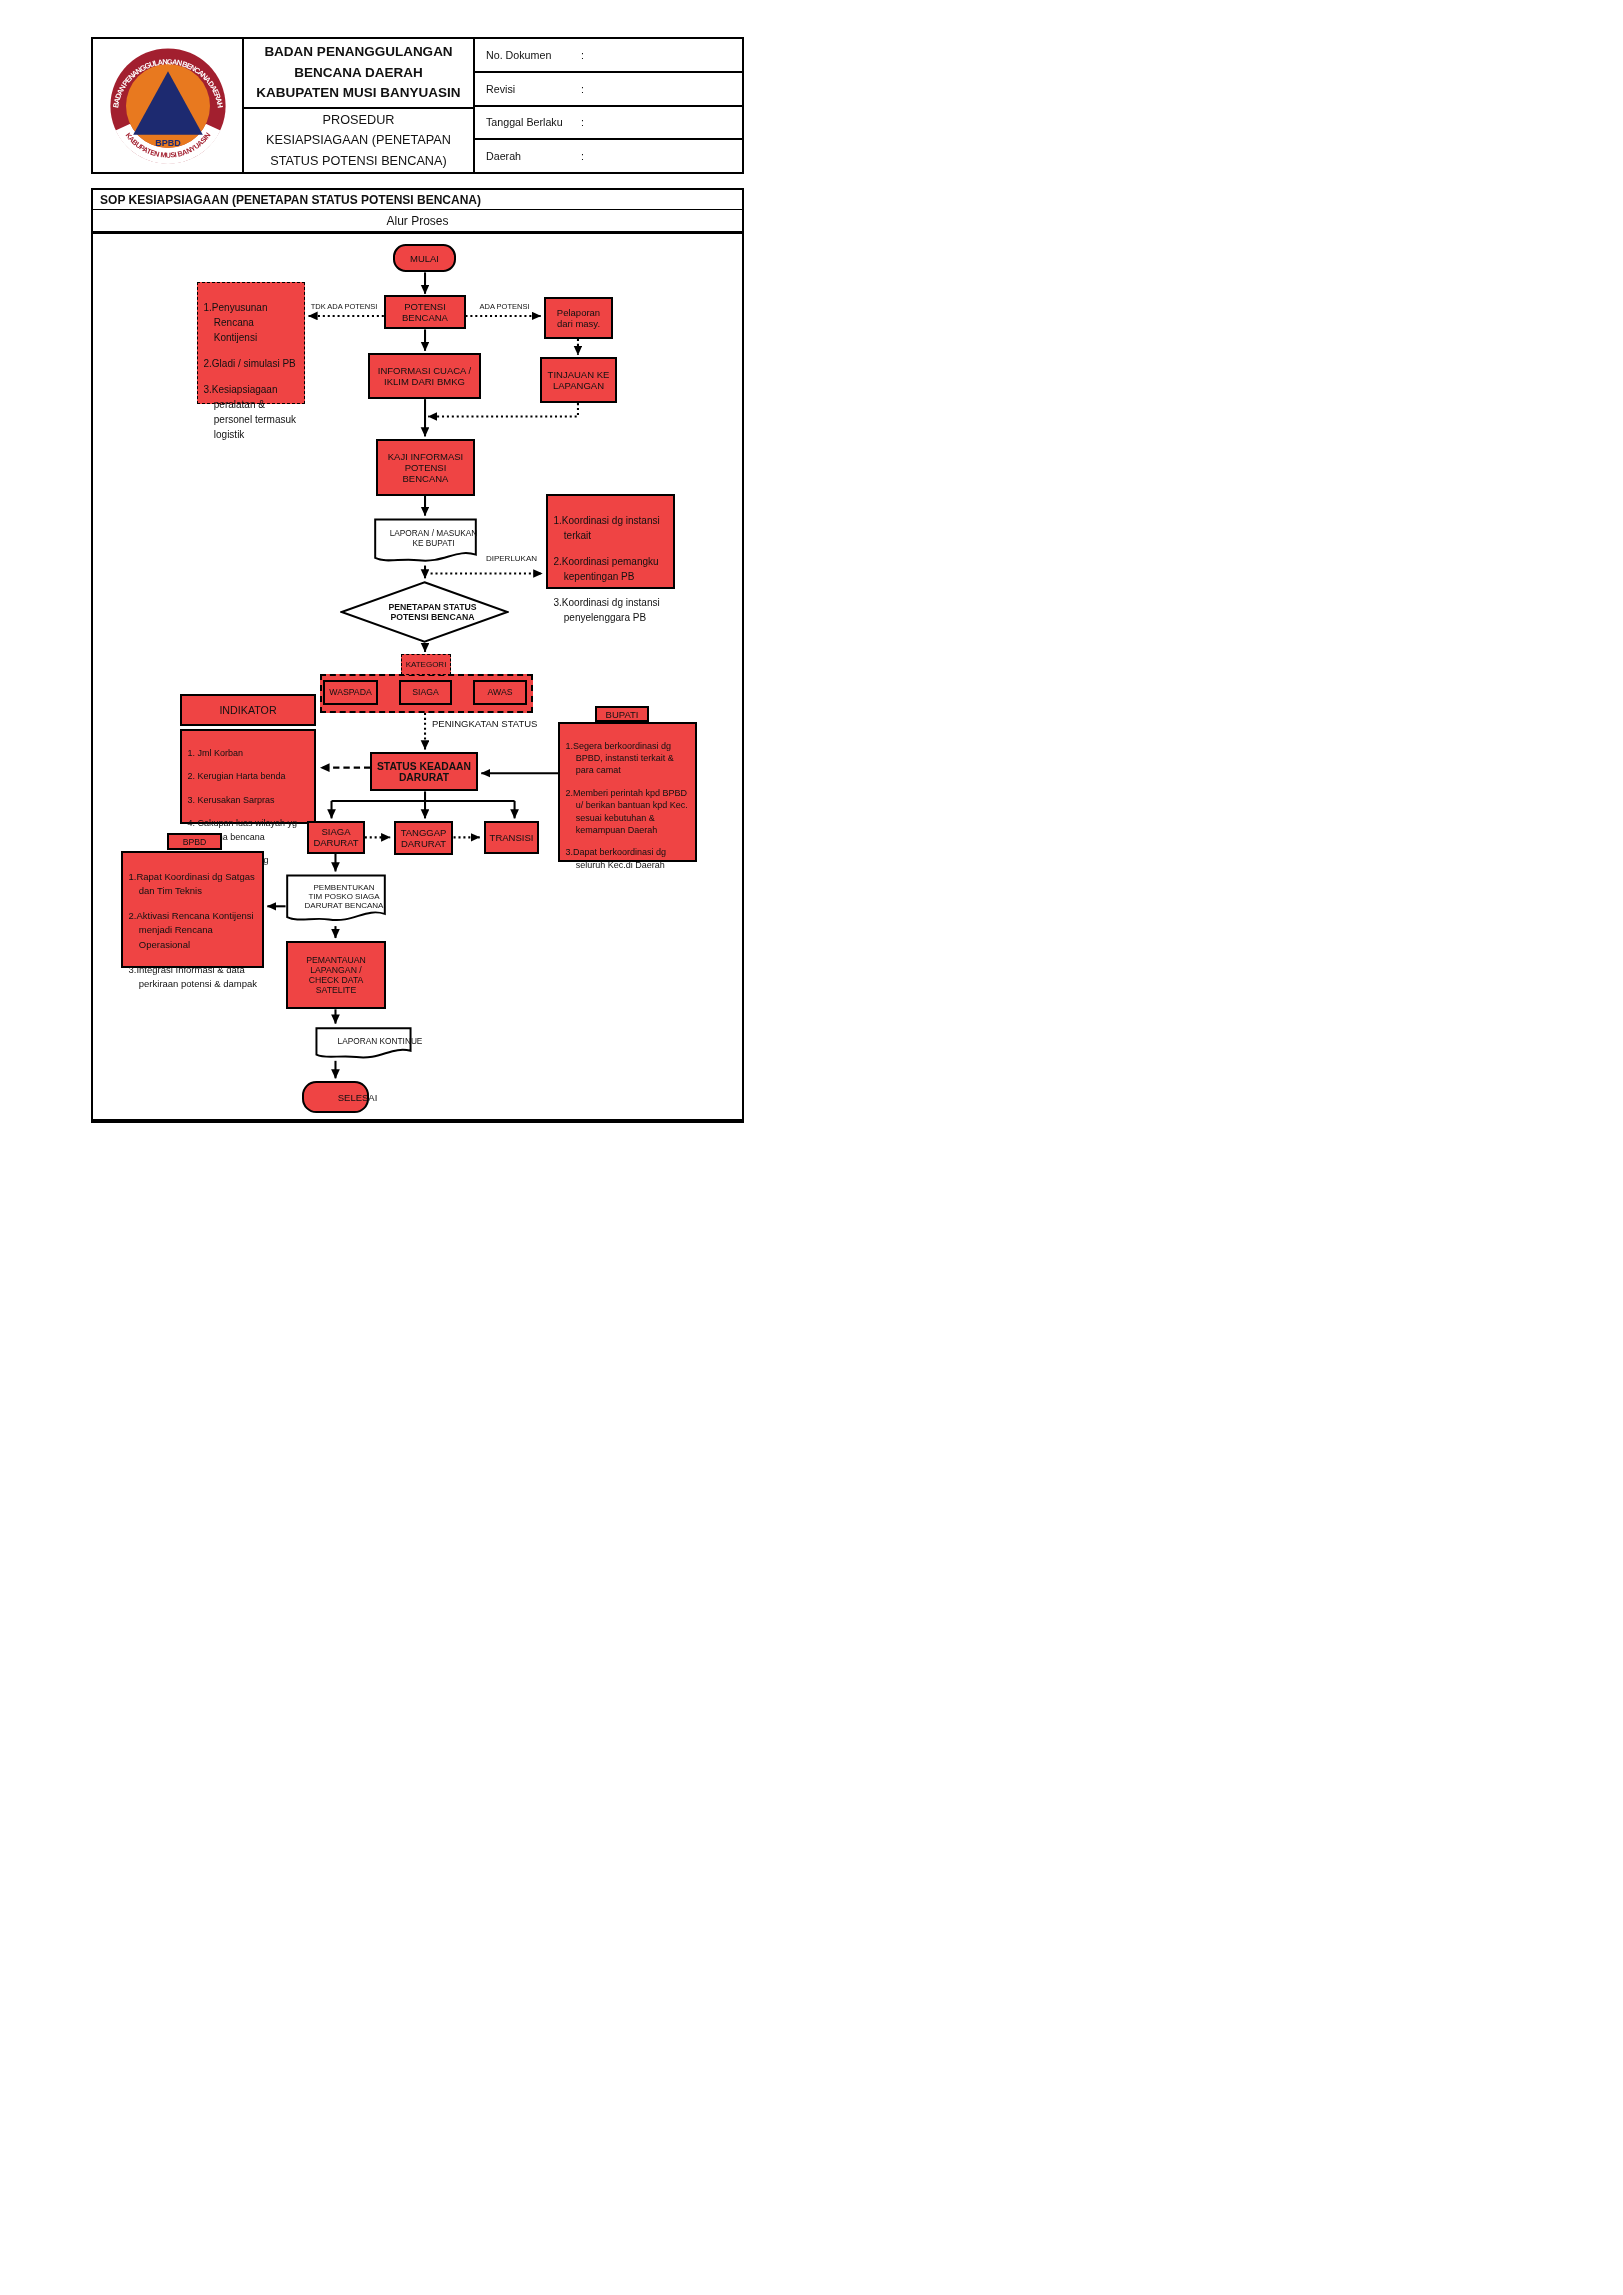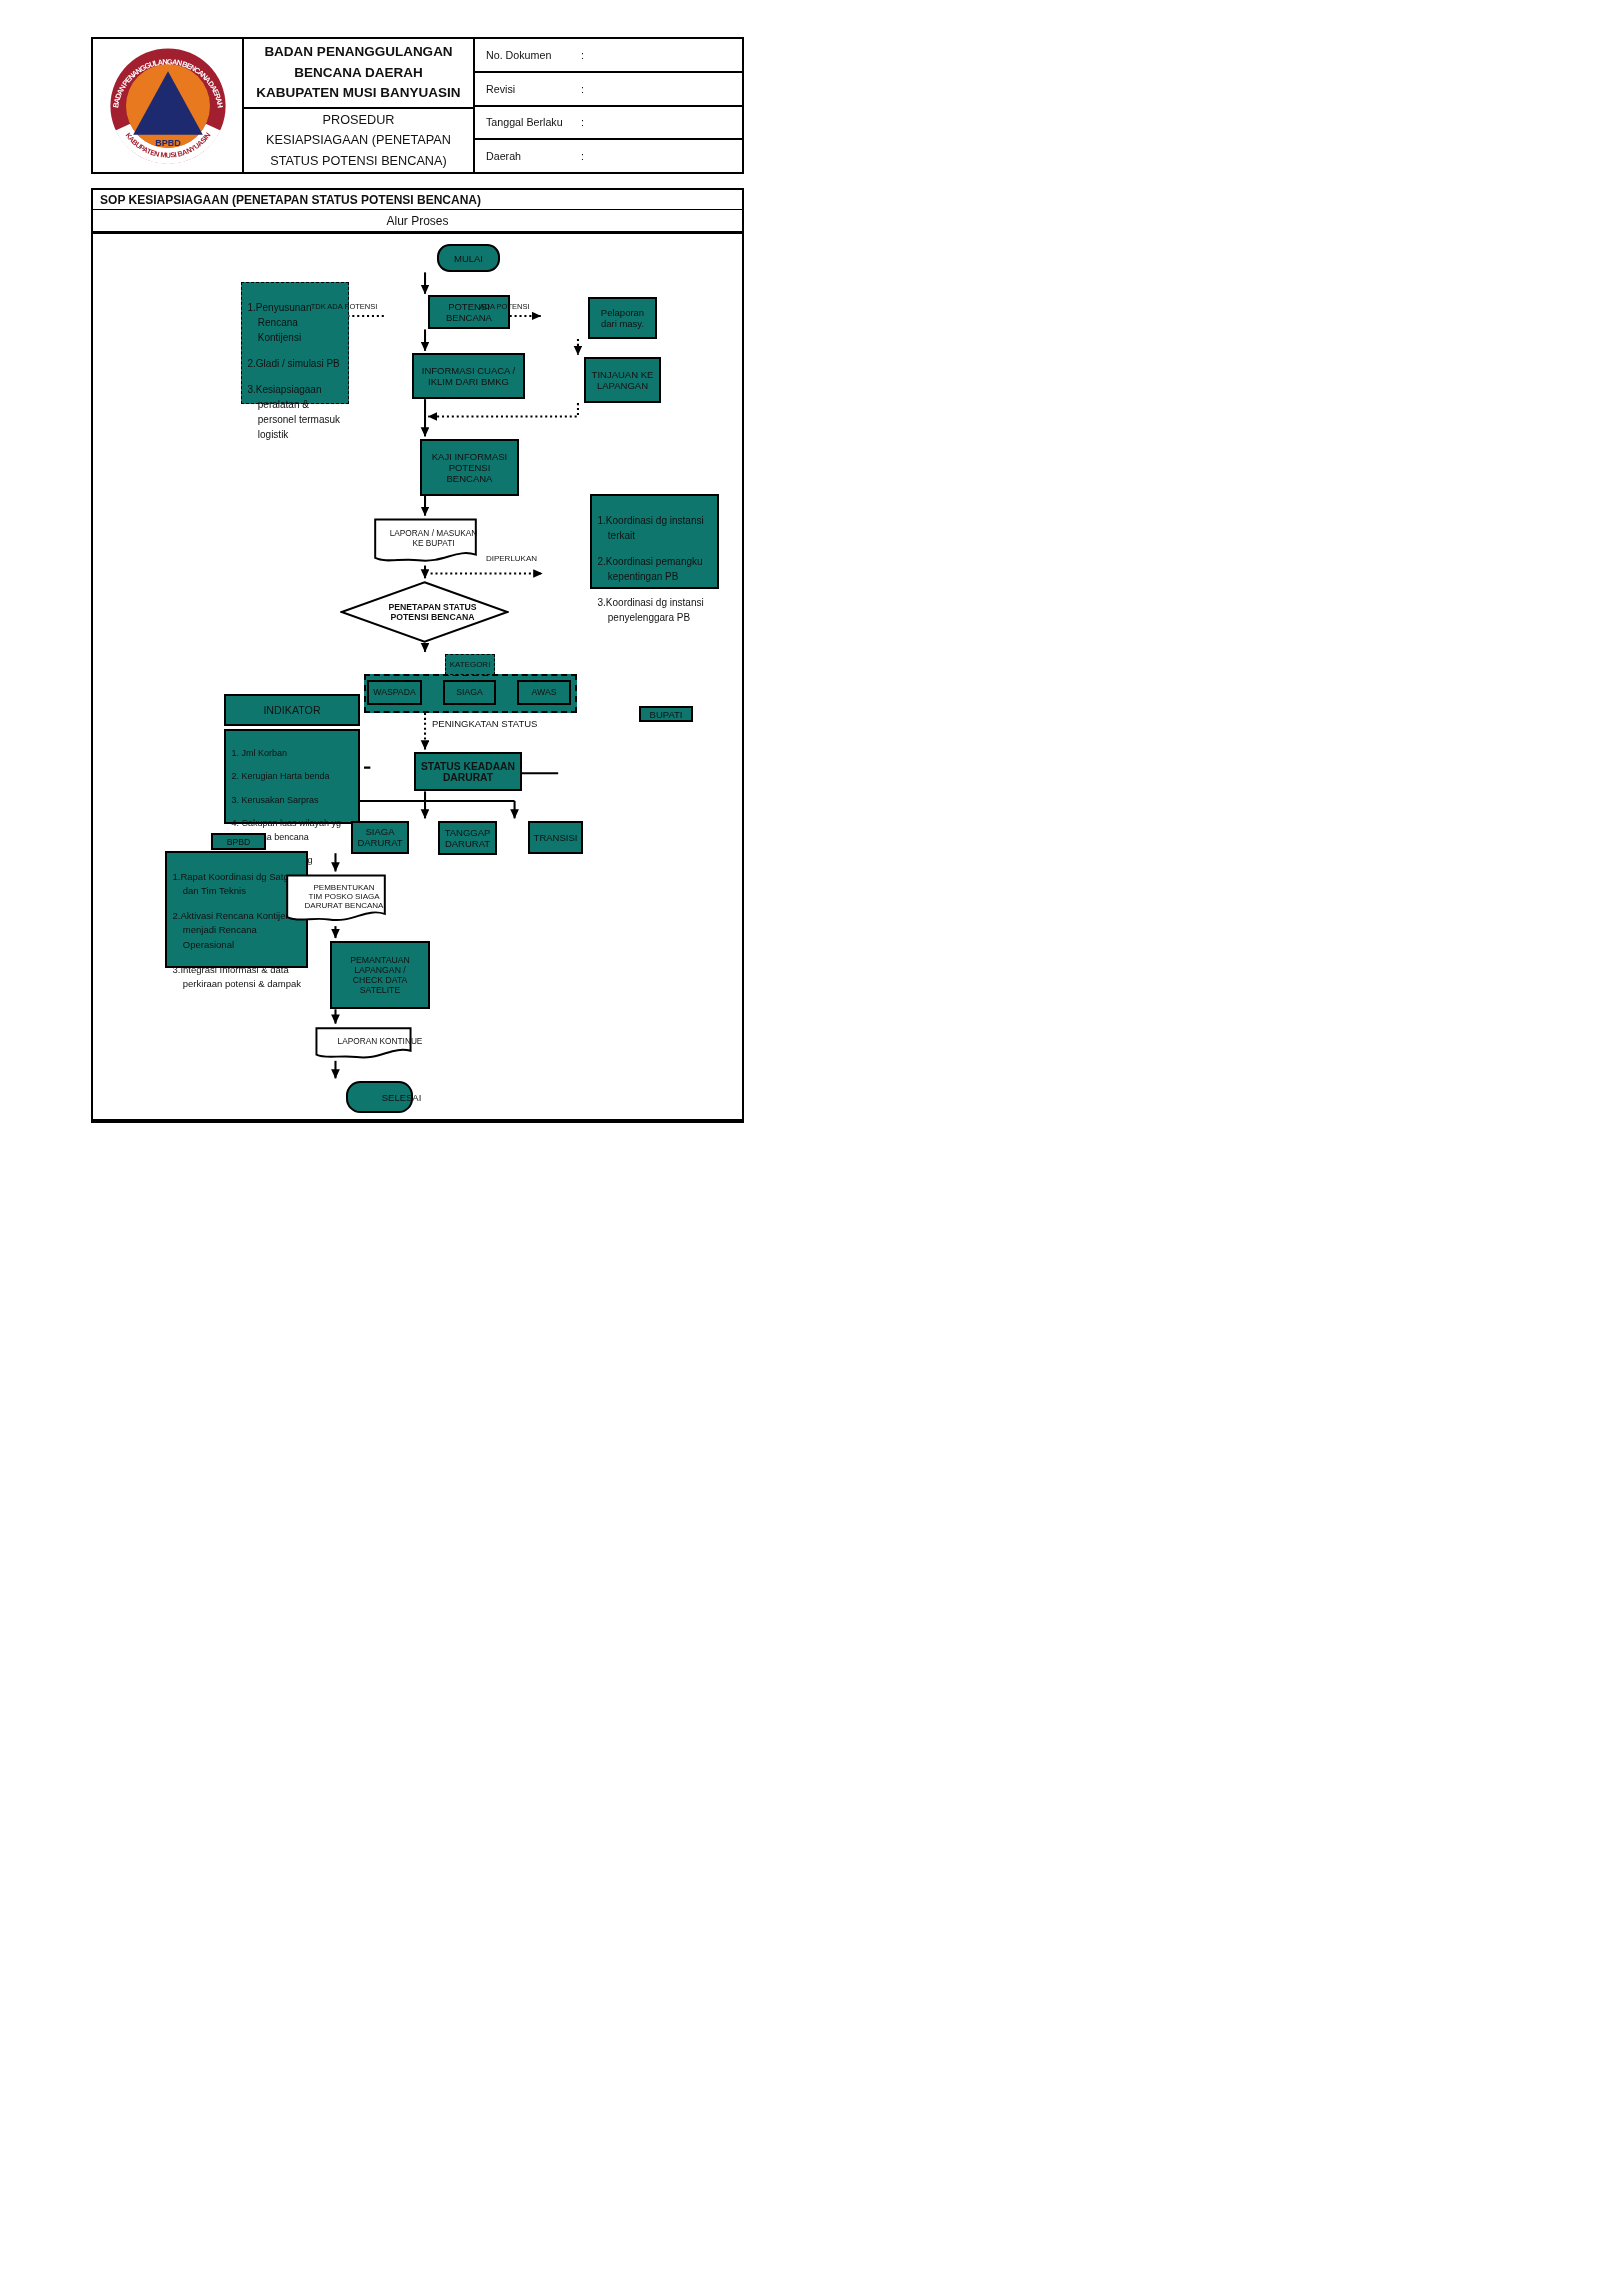--- a/index.html
+++ b/index.html
@@ -15,21 +15,21 @@
   #fieldcell{flex:1;display:flex;flex-direction:column;}
   .frow{flex:1;display:flex;align-items:center;padding-left:11px;font-size:10.7px;box-sizing:border-box;}
   .frow:not(:last-child){border-bottom:2.4px solid #000;}
   .flabel{width:95px;}
   
   #sopbar{left:91px;top:188px;width:653px;height:23px;border:2px solid #000;box-sizing:border-box;display:flex;align-items:center;padding-left:7.1px;font-size:12px;font-weight:600;background:#fff;}
   #alurbar{left:91px;top:210px;width:653px;height:21.4px;border-left:2px solid #000;border-right:2px solid #000;box-sizing:border-box;display:flex;align-items:center;justify-content:center;font-size:12px;background:#fff;}
   
   #flow{left:91px;top:231px;width:653px;height:892px;border:2px solid #000;border-top:3.6px solid #000;border-bottom:4px solid #000;box-sizing:border-box;background:#fff;}
   #wires{position:absolute;left:0;top:0;}
-  .node{position:absolute;border:2px solid #000;background:#0f766e;display:flex;align-items:center;justify-content:center;text-align:center;white-space:pre-line;box-sizing:border-box;z-index:2;margin-left:44px;}
+  .node{position:absolute;border:2px solid #000;background:#ef4444;display:flex;align-items:center;justify-content:center;text-align:center;white-space:pre-line;box-sizing:border-box;z-index:2;}
   .dashed{border:1.6px dashed #000;}
   .lst{display:block;text-align:left;padding:5.5px 4.8px 3.2px 5.5px;}
   .li{padding-left:10.3px;text-indent:-10.3px;line-height:1.5;}
   .flab{position:absolute;z-index:3;text-align:center;background:transparent;}
   .docshape{position:absolute;z-index:2;padding-left:16px;}
   .docshape svg{position:absolute;left:0;top:0;}
   .doctext{position:absolute;left:0;top:0;right:0;bottom:8px;display:flex;align-items:center;justify-content:center;text-align:center;white-space:pre-line;}
   .term{border-radius:12.7px;}
 </style>
 </head>
@@ -201,20 +201,25 @@
     <div class="li">2. Kerugian Harta benda</div>
     <div class="li">3. Kerusakan Sarpras</div>
     <div class="li">4. Cakupan luas wilayah yg terkena bencana</div>
     <div class="li">5. Dampak sosial yg ditimbulkan</div>
   </div>
 
   <div class="node" style="left:277px;top:518px;width:108px;height:39px;font-size:10.3px;font-weight:bold;">STATUS KEADAAN
 DARURAT</div>
 
   <div class="node" style="left:502px;top:472px;width:54px;height:16px;font-size:9.5px;z-index:3;">BUPATI</div>
+  <div class="node lst" style="left:465px;top:488px;width:139px;height:140px;font-size:9px;">
+    <div class="li" style="line-height:1.38;">1.Segera berkoordinasi dg BPBD, instansti terkait &amp; para camat</div>
+    <div class="li" style="line-height:1.38;">2.Memberi perintah kpd BPBD u/ berikan bantuan kpd Kec. sesuai kebutuhan &amp; kemampuan Daerah</div>
+    <div class="li" style="line-height:1.38;">3.Dapat berkoordinasi dg seluruh Kec.di Daerah</div>
+  </div>
 
   <div class="node" style="left:214px;top:587px;width:58px;height:32.5px;font-size:9.5px;">SIAGA
 DARURAT</div>
   <div class="node" style="left:301px;top:587px;width:59px;height:34px;font-size:9.5px;">TANGGAP
 DARURAT</div>
   <div class="node" style="left:391px;top:587px;width:55px;height:32.5px;font-size:9.5px;">TRANSISI</div>
 
   <div class="node" style="left:74px;top:599px;width:55px;height:17.4px;font-size:8.7px;z-index:3;">BPBD</div>
   <div class="node lst" style="left:28px;top:617px;width:143px;height:117px;font-size:9.5px;">
     <div class="li">1.Rapat Koordinasi dg Satgas dan Tim Teknis</div>

